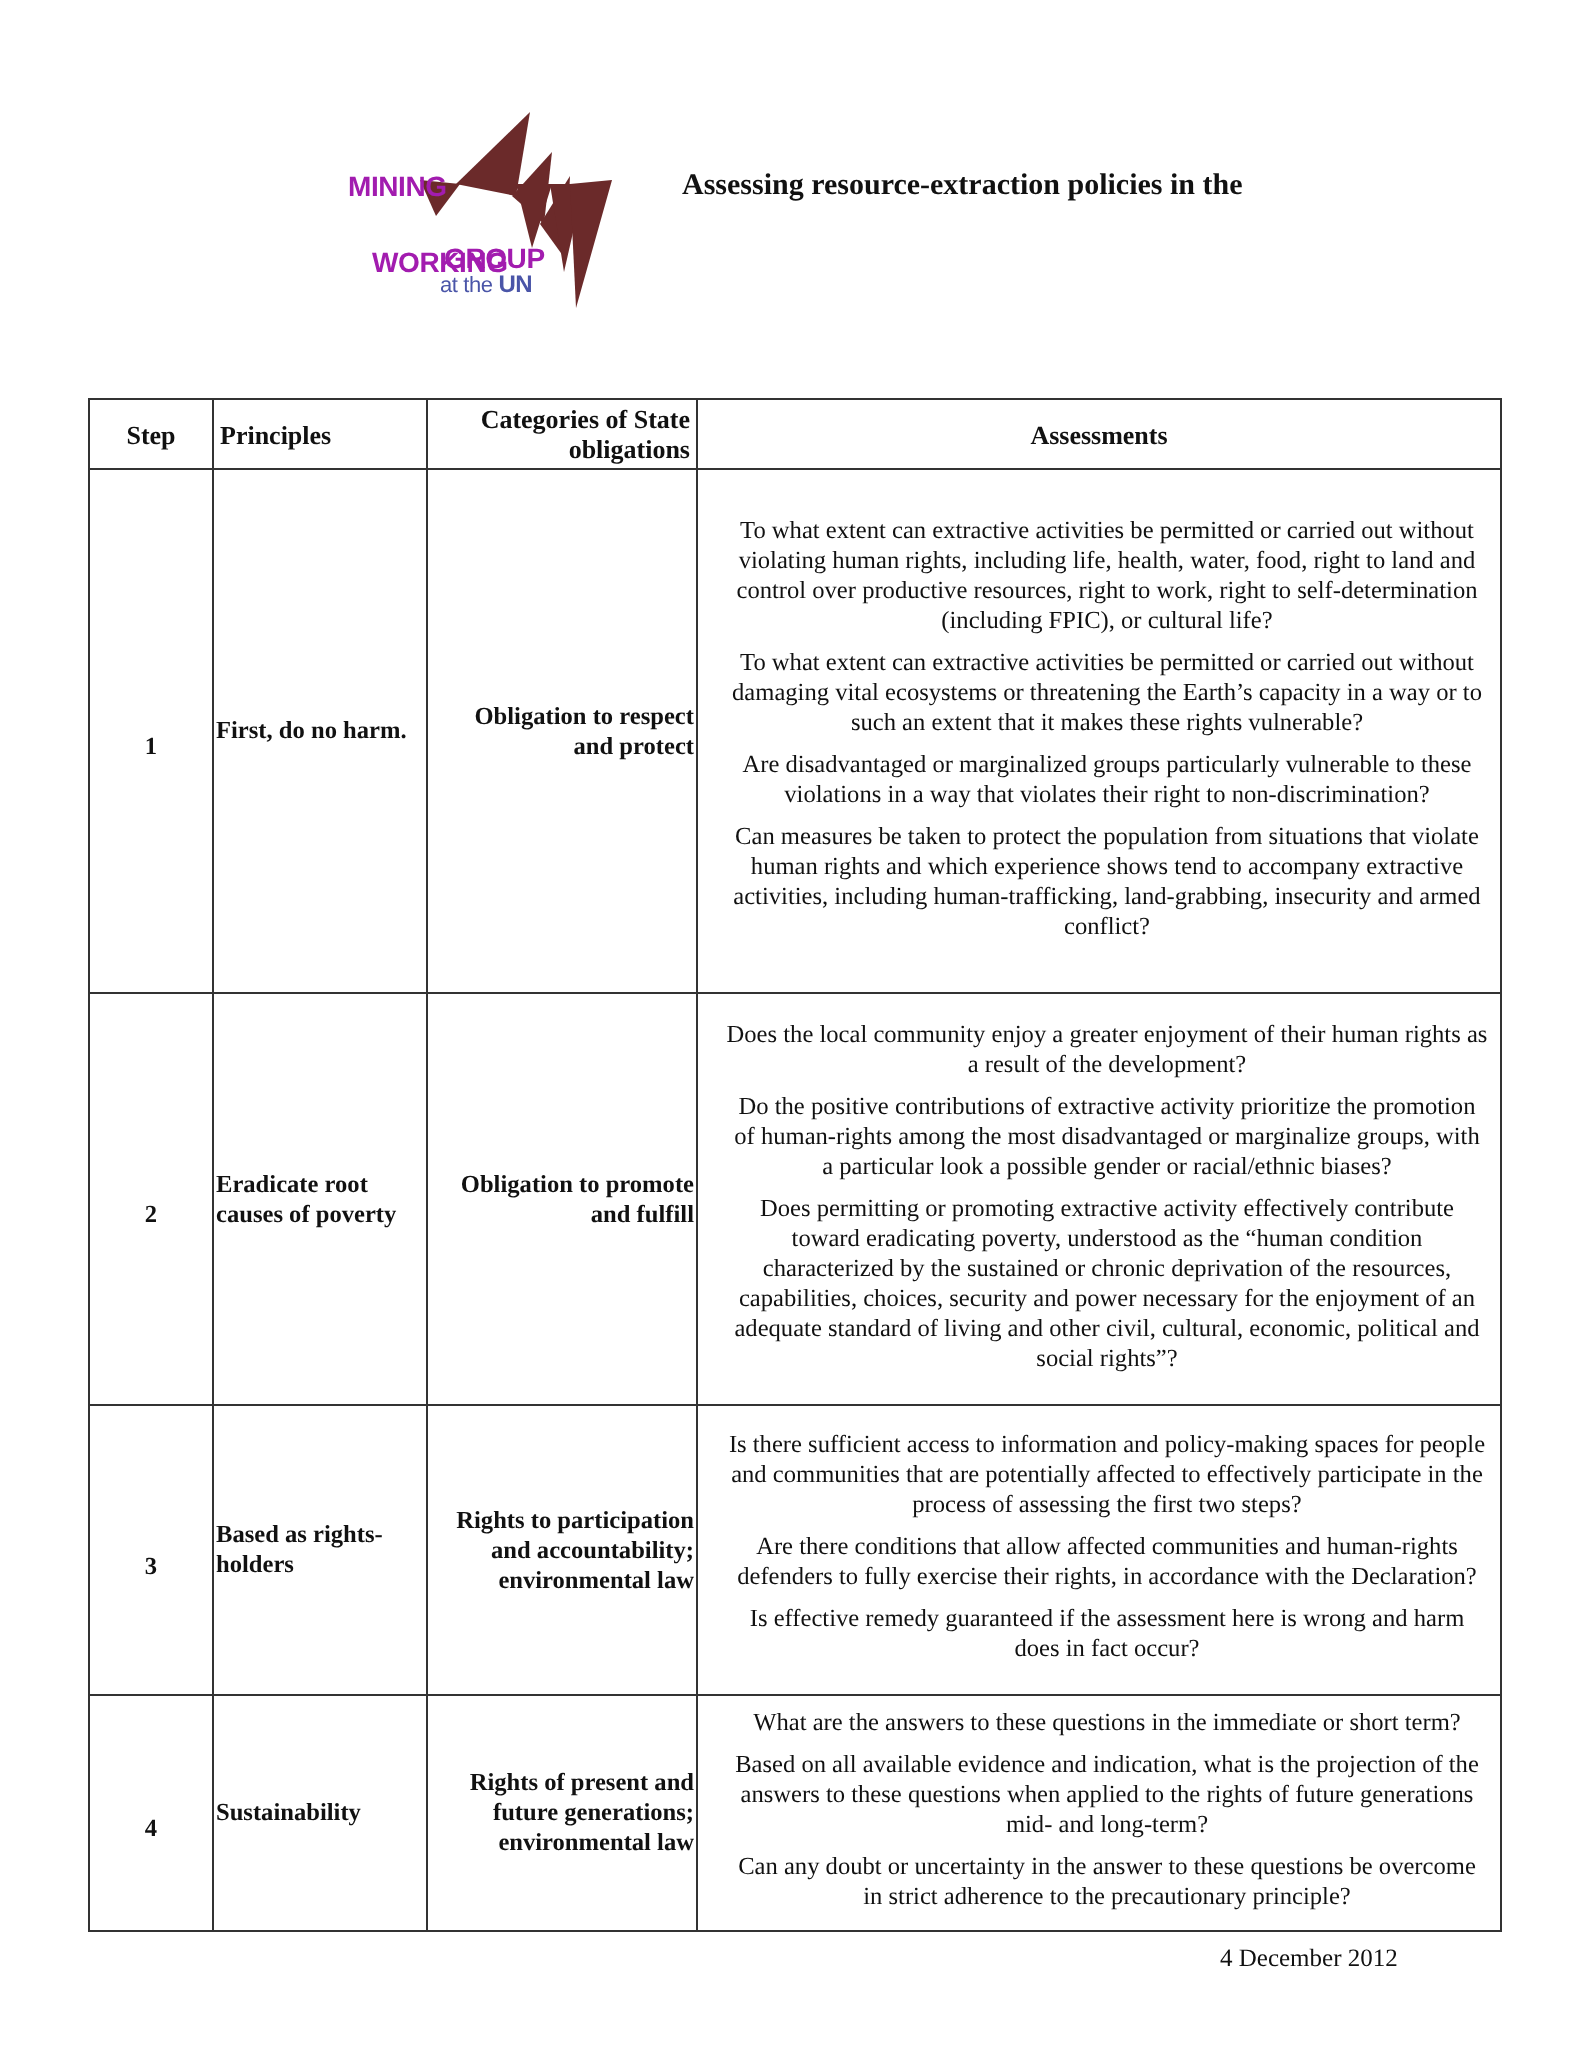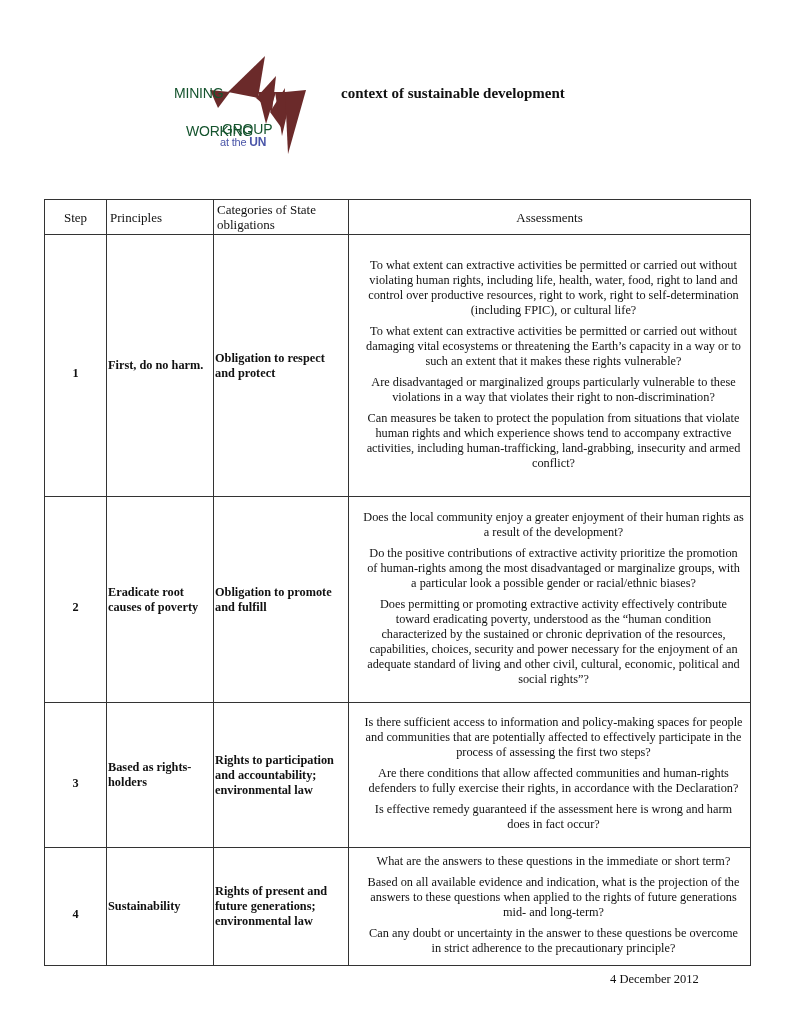--- a/index.html
+++ b/index.html
@@ -3,44 +3,44 @@
 <meta charset="utf-8">
 <style>
   html, body { margin: 0; padding: 0; background: #ffffff; }
   body {
     width: 789px; height: 1024px; position: relative; overflow: hidden;
     font-family: "Liberation Serif", "DejaVu Serif", serif; color: #111;
   }
   .logo { position: absolute; left: 170px; top: 52px; width: 140px; height: 105px; }
   .logo-text {
     position: absolute; font-family: "Liberation Sans", "DejaVu Sans", sans-serif;
-    font-weight: normal; color: #14532d; font-size: 14px; letter-spacing: -0.2px; line-height: 1;
+    font-weight: bold; color: #a21caf; font-size: 14px; letter-spacing: -0.2px; line-height: 1;
   }
   .lt1 { left: 4px; top: 34px; }
   .lt2 { left: 16px; top: 52px; margin-top: 20px; }
   .lt3 { left: 52px; top: 70px; }
   .lt4 {
     left: 50px; top: 84px; color: #4a55a8; font-weight: normal; font-size: 11px;
   }
   .lt4 b { font-size: 12px; font-weight: bold; }
   .logo svg { position: absolute; left: 0; top: 0; }
 
   .title-block { position: absolute; left: 341px; top: 84px; }
   .title { font-size: 19.5px; font-weight: bold; margin: 0; line-height: 22px; }
   .subtitle { font-size: 15px; font-weight: bold; margin: 0; line-height: 19px; }
 
   table.main {
     position: absolute; left: 44px; top: 199px; width: 707px;
     border-collapse: collapse; font-size: 12.3px;
   }
   table.main th, table.main td { border: 1.2px solid #333; vertical-align: middle; }
-  table.main th { font-weight: normal; font-size: 13px; line-height: 15px; padding: 2px 3px; height: 30px; }
+  table.main th { font-weight: bold; font-size: 13px; line-height: 15px; padding: 2px 3px; height: 30px; }
   .c-step { width: 55px; text-align: center; font-weight: bold; }
   .c-prin { width: 100px; text-align: left; font-weight: bold; line-height: 15px; }
-  .c-cat { width: 128px; text-align: left; font-weight: bold; line-height: 15px; }
+  .c-cat { width: 128px; text-align: right; font-weight: bold; line-height: 15px; }
   .c-ass { padding: 1px 6px 4px 14px; line-height: 15px; text-align: center; }
   .c-ass p { margin: 0 0 6px 0; }
   .c-ass p:last-child { margin-bottom: 0; }
   .step-num { display: inline-block; margin-top: 16px; }
   .footer-date { position: absolute; left: 610px; top: 972px; font-size: 12.5px; }
 </style>
 </head>
 <body>
 
 <div class="logo">
@@ -55,21 +55,21 @@
     <polygon points="105,40 122,40 112,84" fill="#6b2a2a"></polygon>
     <polygon points="115,40 136,38 118,102" fill="#6b2a2a"></polygon>
   </svg>
   <span class="logo-text lt1">MINING</span>
   <span class="logo-text lt2">WORKING</span>
   <span class="logo-text lt3">GROUP</span>
   <span class="logo-text lt4"><span>at the</span> <b>UN</b></span>
 </div>
 
 <div class="title-block">
-  <p class="subtitle">context of sustainable development</p>
+  <p class="subtitle">Assessing resource-extraction policies in the</p>
 </div>
 
 <table class="main">
   <thead>
     <tr>
       <th class="c-step">Step</th>
       <th class="c-prin">Principles</th>
       <th class="c-cat">Categories of State obligations</th>
       <th>Assessments</th>
     </tr>

